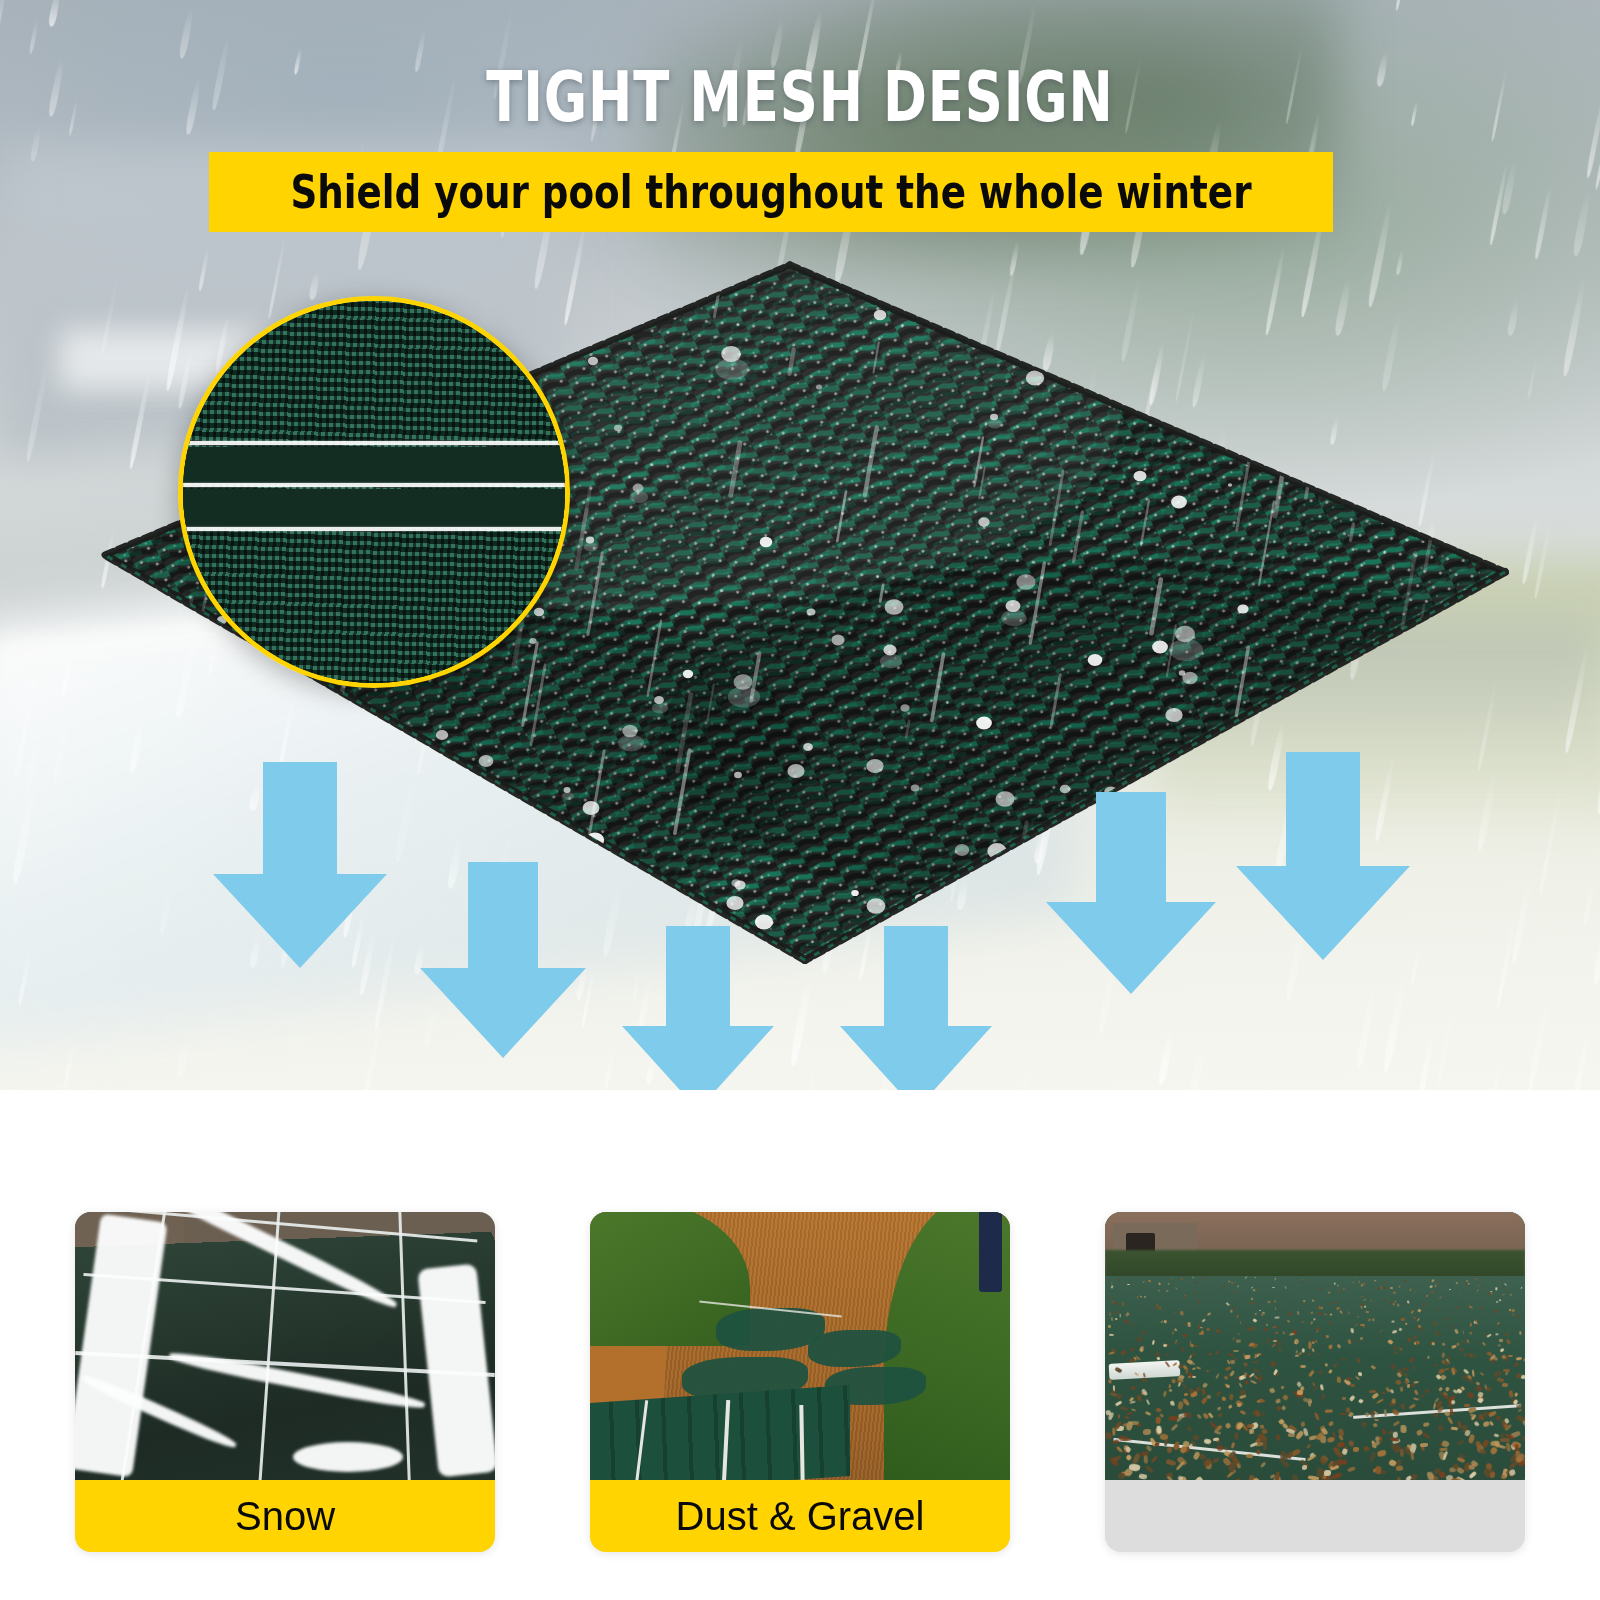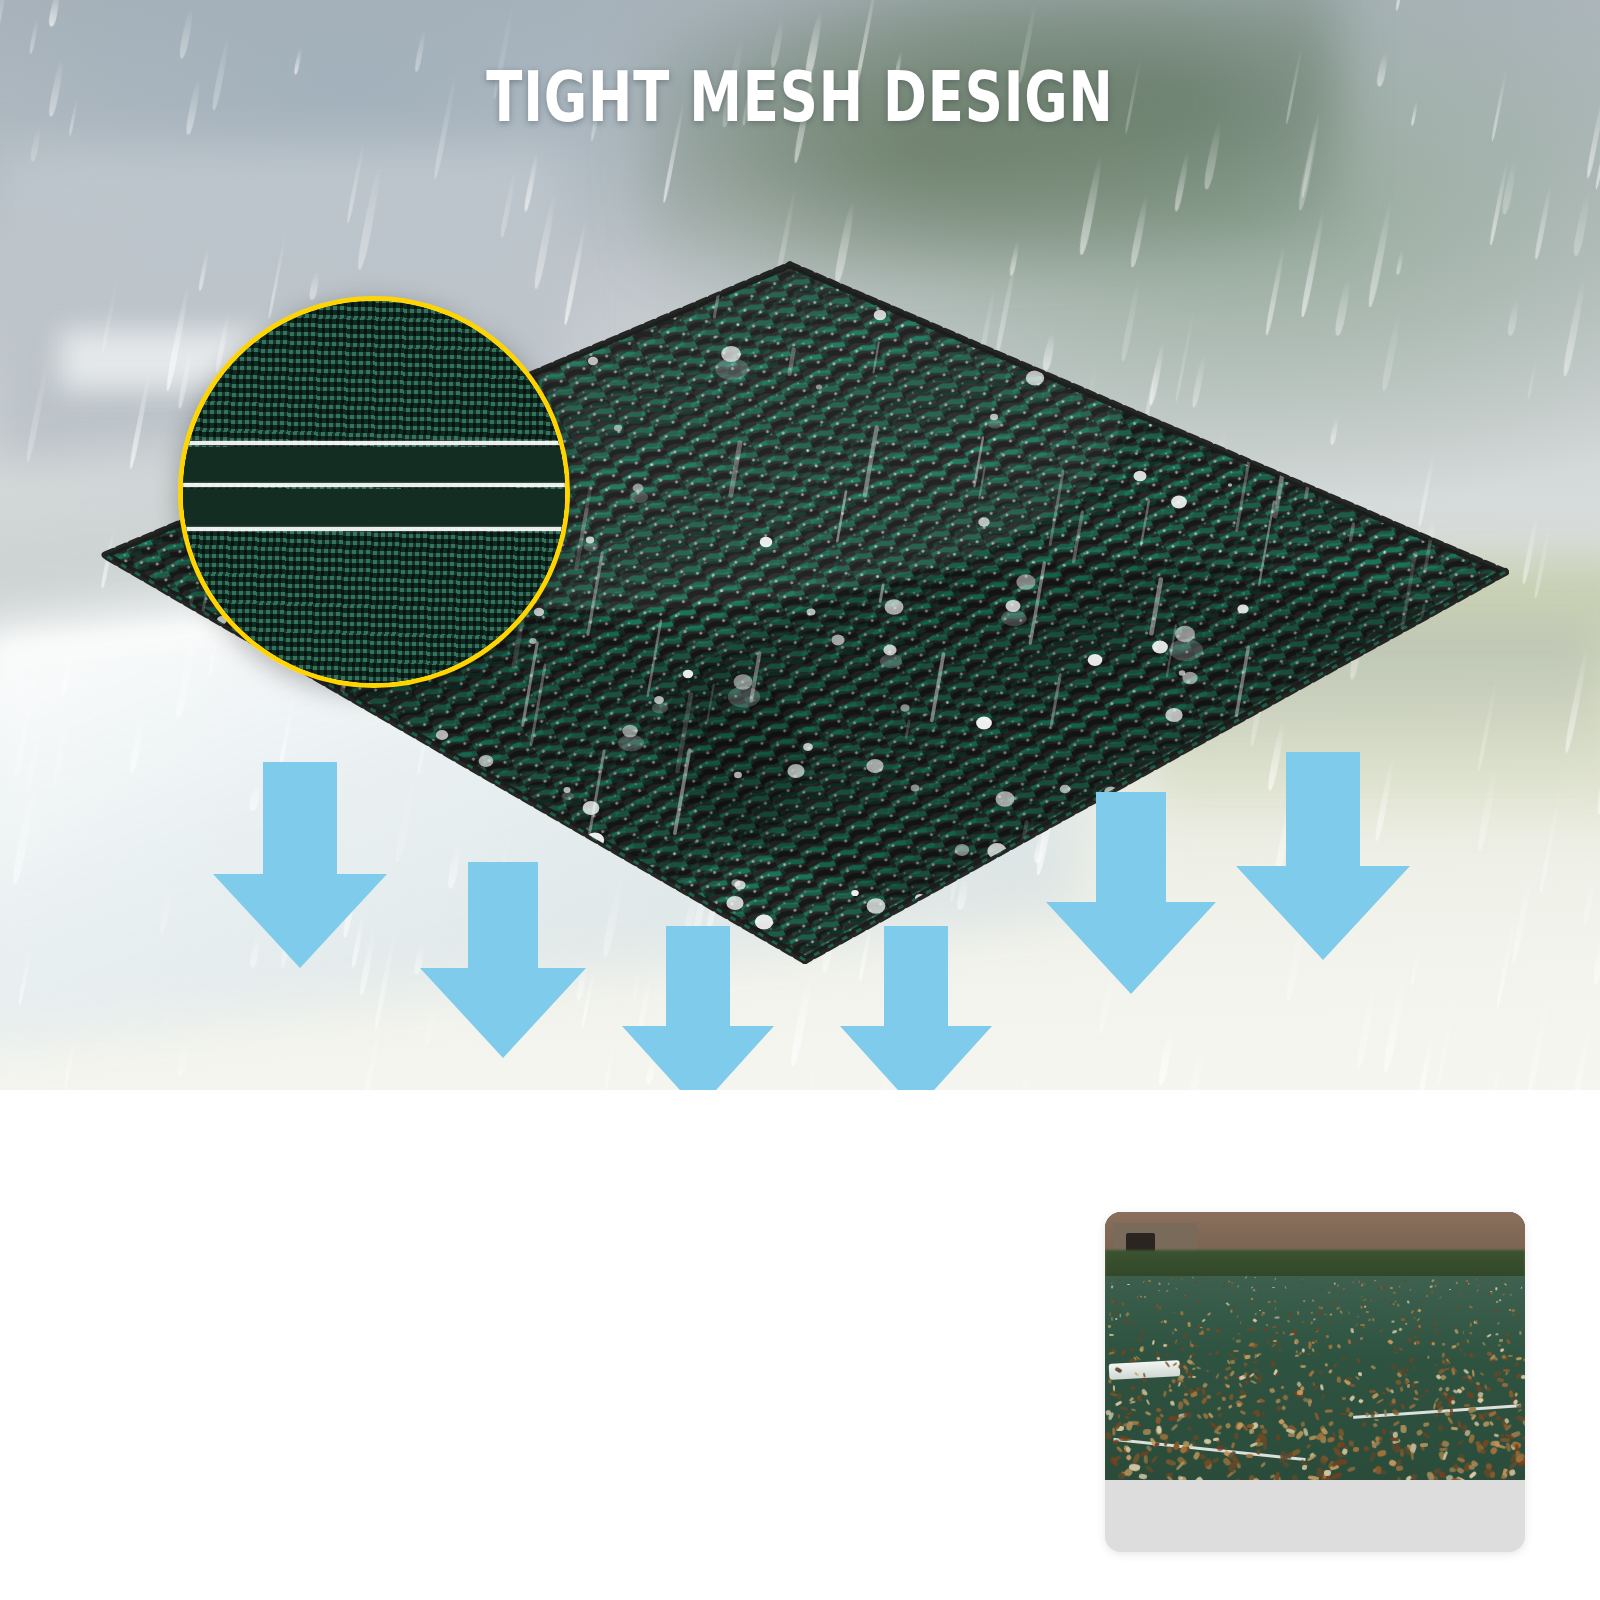--- a/index.html
+++ b/index.html
@@ -695,26 +695,75 @@
       <path d="M52 0 H116 V100 H160 L84 184 L8 100 H52 Z" fill="#7FCBEC"></path>
     </svg>
     <svg class="arrow" style="left:1038px;top:792px;" width="186" height="206" viewBox="0 0 186 206">
       <path d="M58 0 H128 V110 H178 L93 202 L8 110 H58 Z" fill="#7FCBEC"></path>
     </svg>
     <svg class="arrow" style="left:1228px;top:752px;" width="190" height="212" viewBox="0 0 190 212">
       <path d="M58 0 H132 V114 H182 L95 208 L8 114 H58 Z" fill="#7FCBEC"></path>
     </svg>
 
     <div id="title">TIGHT MESH DESIGN</div>
+    <div id="subband">
+      <div id="subband-text">Shield your pool throughout the whole winter</div>
+    </div>
   </div>
 
 
   <div id="cards">
 
-
+    <div class="card" style="left:75px;">
+      <div class="photo">
+        <div class="p1">
+          <div class="paver" style="left:-4%;top:-2%;width:30%;height:104%;background:#6f6253;"></div>
+          <div class="paver" style="right:-4%;top:54%;width:34%;height:50%;background:#6a5d4f;"></div>
+          <div class="cover"></div>
+          <div class="gl" style="left:6%;top:4%;width:90%;height:3px;transform:rotate(5deg);"></div>
+          <div class="gl" style="left:2%;top:28%;width:96%;height:3px;transform:rotate(4deg);"></div>
+          <div class="gl" style="left:0%;top:56%;width:100%;height:4px;transform:rotate(3deg);"></div>
+          <div class="gl" style="left:16%;top:-4%;width:3px;height:108%;transform:rotate(9deg);"></div>
+          <div class="gl" style="left:46%;top:-4%;width:3px;height:108%;transform:rotate(4deg);"></div>
+          <div class="gl" style="left:78%;top:-4%;width:3px;height:108%;transform:rotate(-2deg);"></div>
+          <div class="snow" style="left:2%;top:2%;width:16%;height:96%;transform:rotate(8deg);border-radius:8px;"></div>
+          <div class="snow" style="left:10%;top:8%;width:70%;height:16px;transform:rotate(26deg);"></div>
+          <div class="snow" style="left:22%;top:60%;width:62%;height:15px;transform:rotate(11deg);"></div>
+          <div class="snow" style="left:0%;top:72%;width:40%;height:13px;transform:rotate(24deg);"></div>
+          <div class="snow" style="right:2%;top:20%;width:14%;height:78%;transform:rotate(-6deg);border-radius:10px;"></div>
+          <div class="snow" style="left:52%;top:86%;width:26%;height:30px;border-radius:50%;"></div>
+        </div>
+      </div>
+      <div class="cap">
+        <span>Snow</span>
+      </div>
+    </div>
+
+    <div class="card" style="left:590px;">
+      <div class="photo">
+        <div class="p2">
+          <div class="path"></div>
+          <div class="grassL"></div>
+          <div class="grassR"></div>
+          <div class="pole"></div>
+          <div class="meshpatch" style="left:30%;top:36%;width:26%;height:16%;"></div>
+          <div class="meshpatch" style="left:52%;top:44%;width:22%;height:14%;"></div>
+          <div class="meshpatch" style="left:22%;top:54%;width:30%;height:16%;"></div>
+          <div class="meshpatch" style="left:56%;top:58%;width:24%;height:14%;"></div>
+          <div class="meshfoot"></div>
+          <div class="seam" style="left:12%;top:70%;width:3px;height:32%;transform:rotate(7deg);"></div>
+          <div class="seam" style="left:32%;top:70%;width:4px;height:32%;transform:rotate(3deg);"></div>
+          <div class="seam" style="left:50%;top:72%;width:4px;height:30%;transform:rotate(-1deg);"></div>
+          <div class="seam" style="left:26%;top:36%;width:34%;height:2px;transform:rotate(6deg);opacity:.8;"></div>
+        </div>
+      </div>
+      <div class="cap">
+        <span>Dust &amp; Gravel</span>
+      </div>
+    </div>
 
     <div class="card" style="left:1105px;">
       <div class="photo">
         <div class="p3">
           <div class="house"></div>
           <div class="stone"></div>
           <div class="stonehole"></div>
           <div class="hedge"></div>
           <div class="deck"></div>
           <div class="board"></div>

